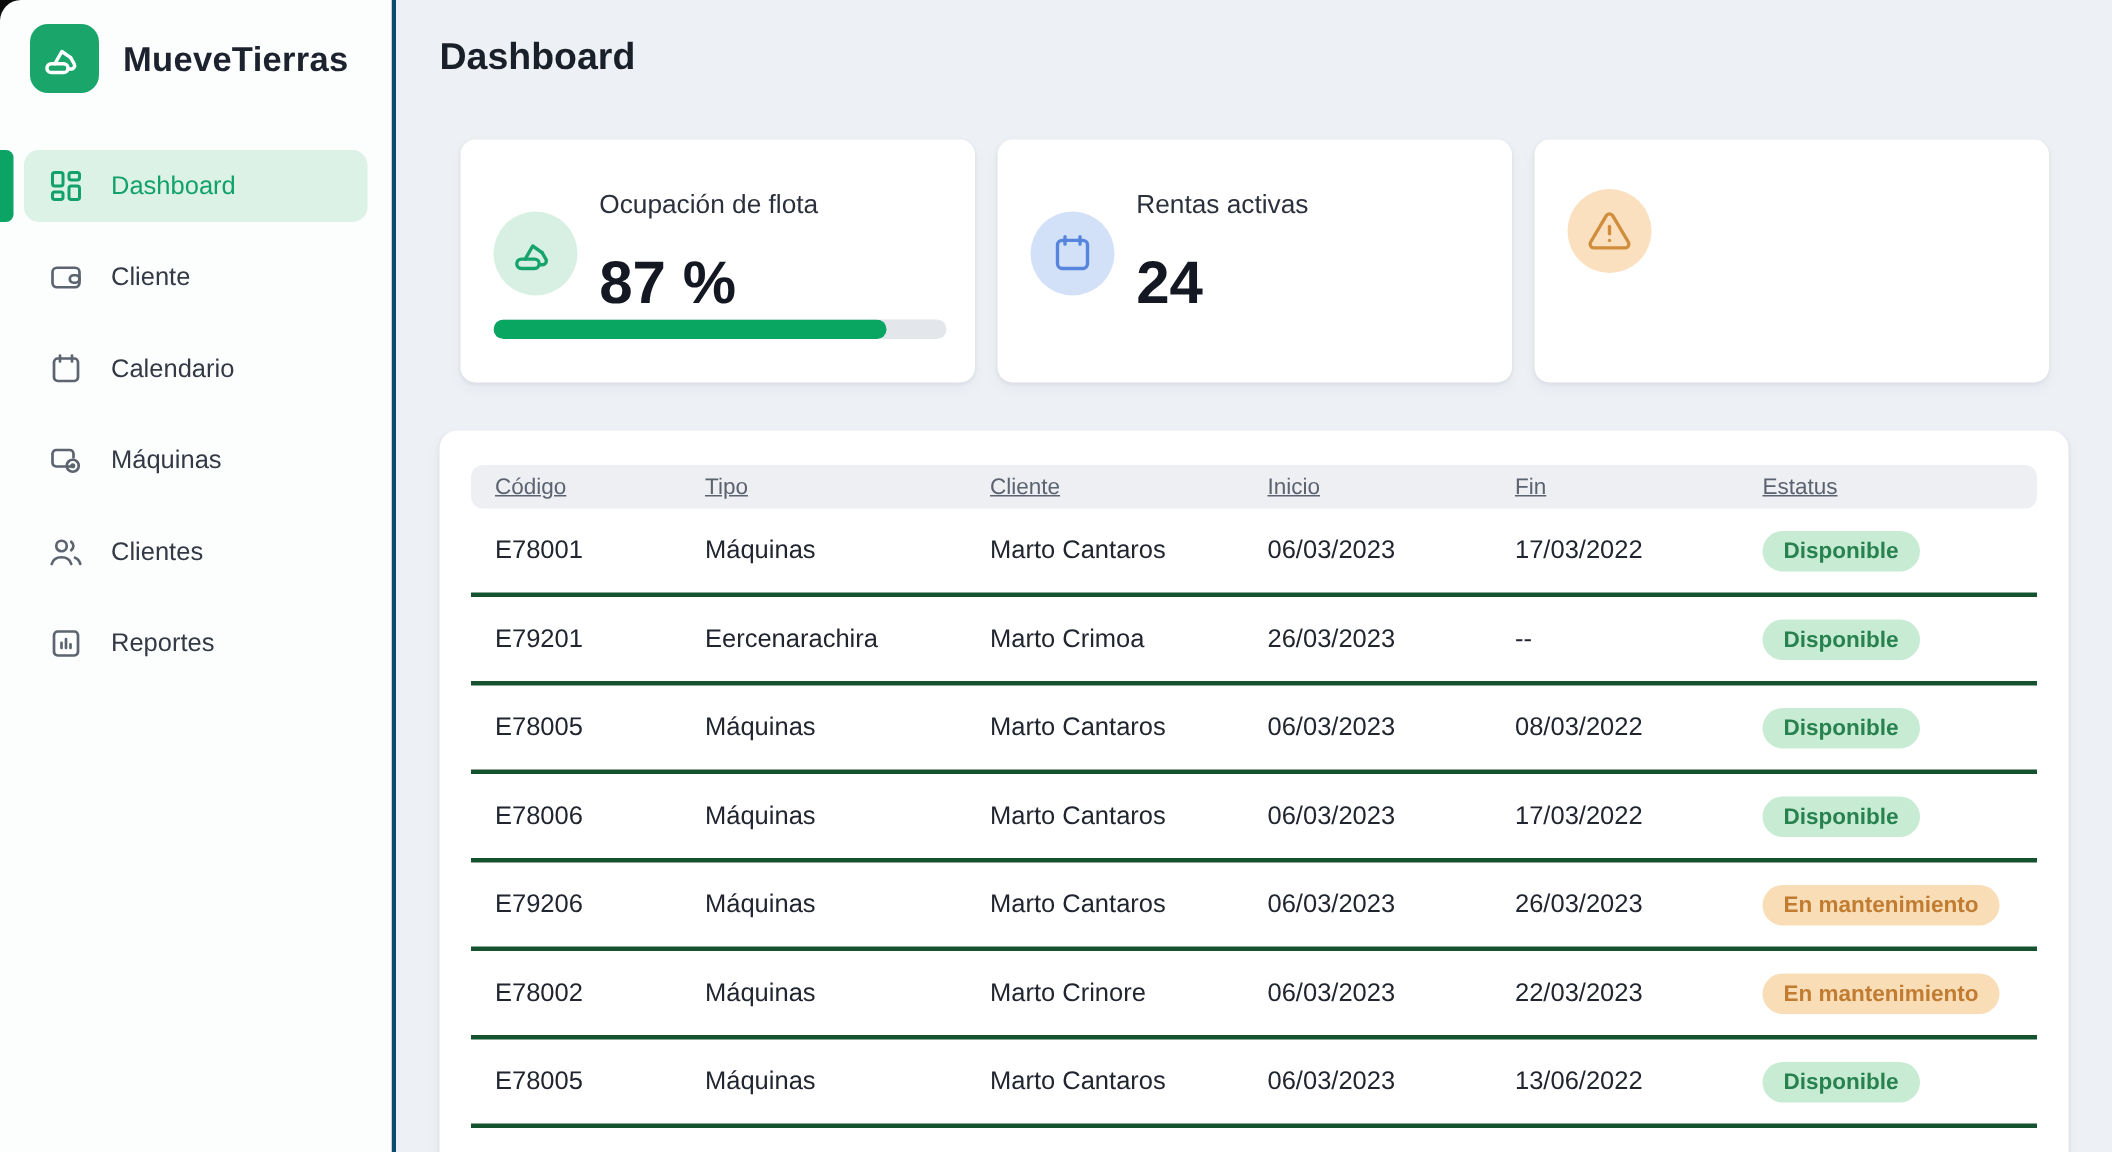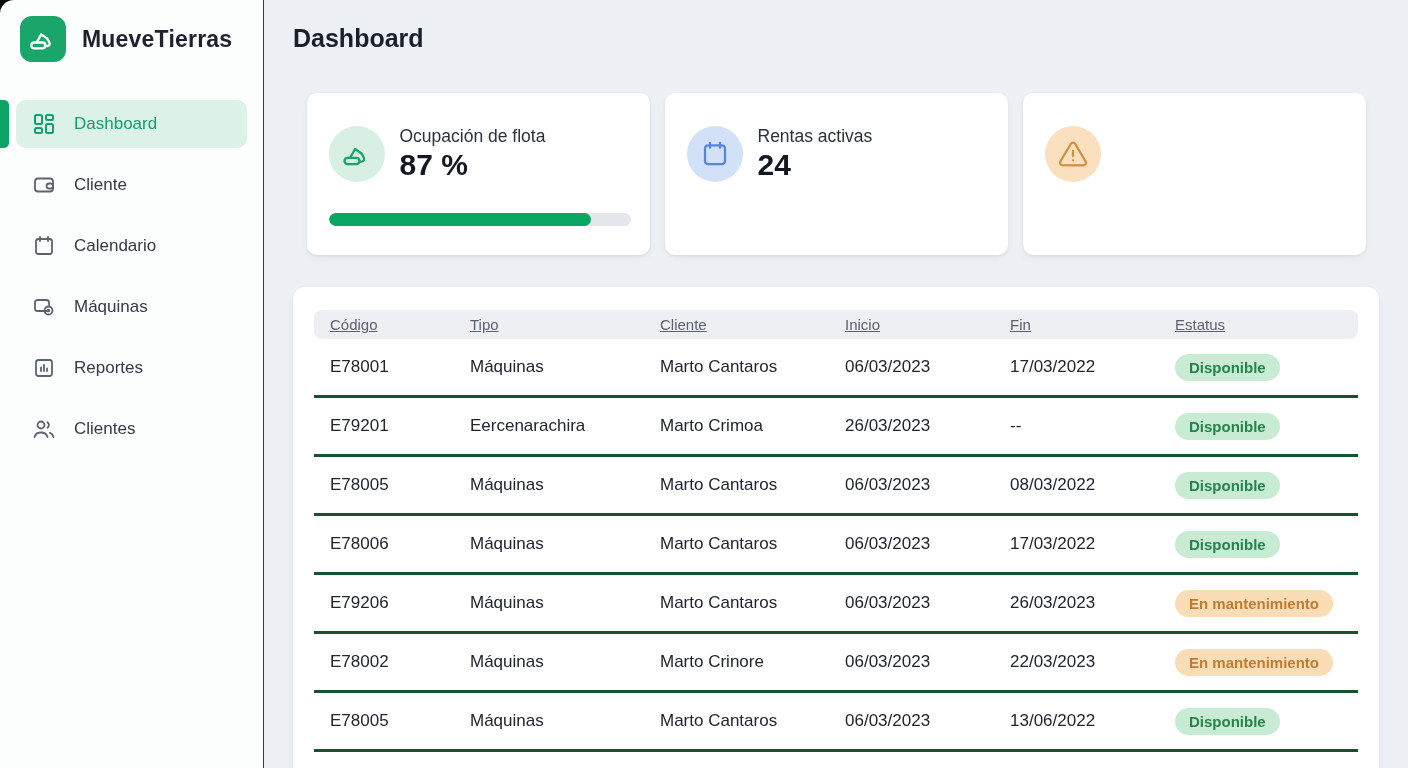--- a/index.html
+++ b/index.html
@@ -11,21 +11,21 @@
     position: relative;
   }
   body::before { 
     content:''; position:absolute; left:0; top:0; width:14px; height:14px;
     background:#0b0b0b; z-index:0;
   }
 
   
   .sidebar {
     width: 264px; flex-shrink: 0; position: relative; z-index: 1;
-    background: #fcfdfd; border-right: 1px solid #0c4a6e;
+    background: #fcfdfd; border-right: 3px solid #0c4a6e;
     border-top-left-radius: 14px;
   }
   .logo-row { display:flex; align-items:center; gap:16px; padding:16px 0 0 20px; }
   .logo-badge {
     width:46px; height:46px; border-radius:12px; background:#1aa56b;
     display:flex; align-items:center; justify-content:center; color:#ffffff;
     flex-shrink:0;
   }
   .logo-title { font-size:23px; font-weight:700; color:#1c222e; letter-spacing:.2px; }
 
@@ -55,21 +55,21 @@
   }
   .card-top { display:flex; align-items:center; gap:15px; margin-top:13px; }
   .icon-circle {
     width:56px; height:56px; border-radius:50%;
     display:flex; align-items:center; justify-content:center; flex-shrink:0;
   }
   .circle-green  { background:#d8efe3; color:#17a36c; }
   .circle-blue   { background:#d3e1f8; color:#5785dd; }
   .circle-orange { background:#fbe0bf; color:#d08d3b; }
   .card-label { font-size:17.5px; color:#2b313c; }
-  .card-value { font-size:30px; font-weight:700; color:#131823; margin-top:1px; }
+  .card-value { font-size:40px; font-weight:700; color:#131823; margin-top:20px; }
 
   .progress-track {
     position:absolute; left:22px; right:19px; bottom:29px; height:13px;
     background:#e3e6ea; border-radius:7px; overflow:hidden;
   }
   .progress-fill { height:100%; background:#09a662; border-radius:7px; }
 
   
   .table-card {
     margin-top:32px; background:#ffffff; border-radius:12px;
@@ -149,37 +149,37 @@
           <circle cx="16.5" cy="15.5" r="4"></circle>
           <circle cx="16.5" cy="15.5" r="0.8" fill="currentColor"></circle>
         </svg>
       </span>
       <span>Máquinas</span>
     </div>
 
     <div class="nav-item">
       <span class="nav-icon">
         <svg width="24" height="24" viewBox="0 0 24 24" fill="none" stroke="currentColor" stroke-width="1.8" stroke-linecap="round" stroke-linejoin="round">
-          <rect x="4" y="4" width="16" height="16" rx="2.5"></rect>
-          <path d="M9 15v-3.5M12 15V9M15 15v-2.5"></path>
-        </svg>
-      </span>
-      <span>Reportes</span>
-    </div>
-
-    <div class="nav-item">
-      <span class="nav-icon">
-        <svg width="24" height="24" viewBox="0 0 24 24" fill="none" stroke="currentColor" stroke-width="1.8" stroke-linecap="round" stroke-linejoin="round">
           <circle cx="9" cy="8" r="3.5"></circle>
           <path d="M2.5 20c.8-3 3.3-4.5 6.5-4.5s5.7 1.5 6.5 4.5"></path>
           <path d="M15.5 5.2a3.5 3.5 0 0 1 0 5.6"></path>
           <path d="M18 15.8c1.8.7 3 2 3.5 4.2"></path>
         </svg>
       </span>
       <span>Clientes</span>
+    </div>
+
+    <div class="nav-item">
+      <span class="nav-icon">
+        <svg width="24" height="24" viewBox="0 0 24 24" fill="none" stroke="currentColor" stroke-width="1.8" stroke-linecap="round" stroke-linejoin="round">
+          <rect x="4" y="4" width="16" height="16" rx="2.5"></rect>
+          <path d="M9 15v-3.5M12 15V9M15 15v-2.5"></path>
+        </svg>
+      </span>
+      <span>Reportes</span>
     </div>
   </nav>
 </aside>
 
 <main class="main">
   <h1 class="page-title">Dashboard</h1>
 
   <div class="cards-row">
 
     <section class="card">

